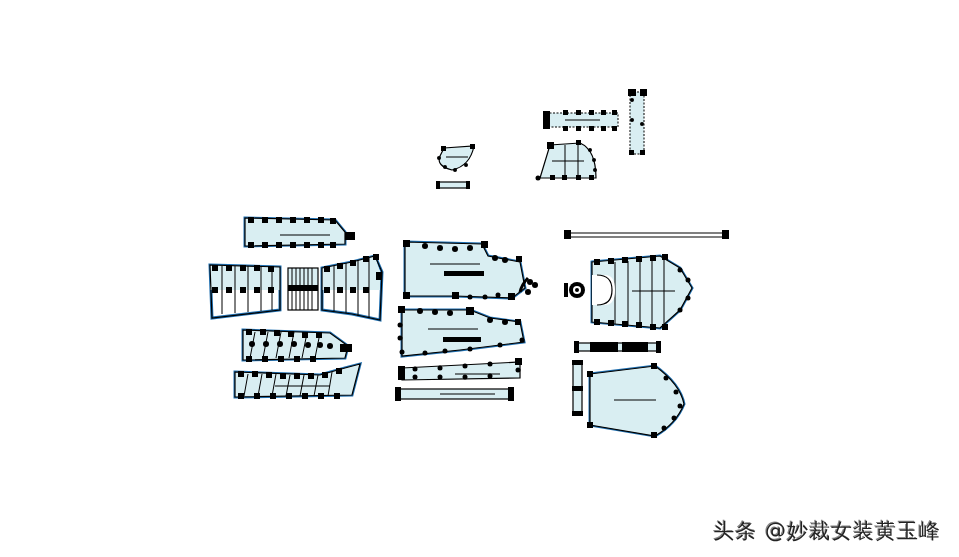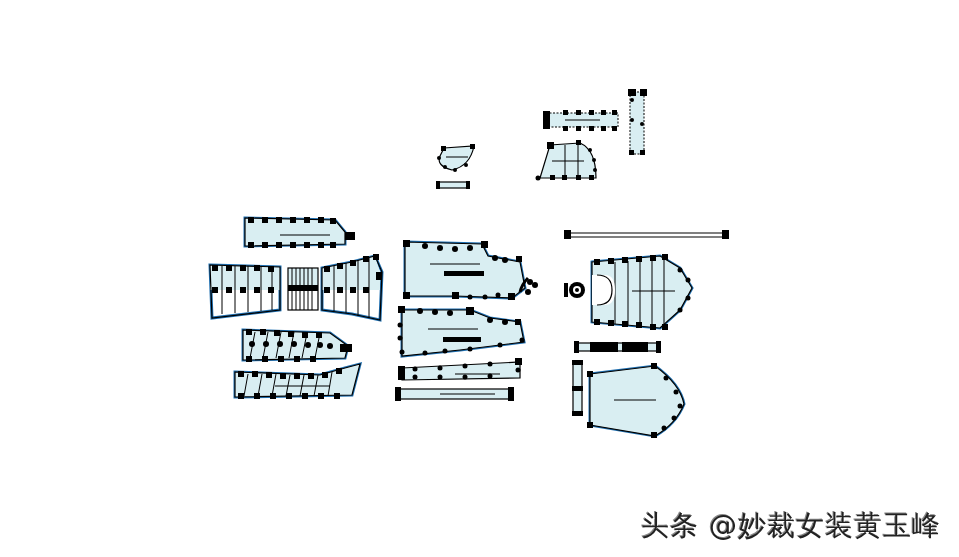--- a/index.html
+++ b/index.html
@@ -4,21 +4,21 @@
 <style>
   html,body{margin:0;padding:0;background:#ffffff;}
   body{width:959px;height:557px;position:relative;overflow:hidden;font-family:"DejaVu Sans",sans-serif;}
   #canvas{position:absolute;left:0;top:0;width:959px;height:557px;}
   .piece-fill{fill:#d9eef2;}
   .piece-outline{fill:none;stroke:#1f6fb0;stroke-width:3;}
   .piece-edge{fill:none;stroke:#000;stroke-width:1.2;}
   .seam{fill:none;stroke:#000;stroke-width:1;stroke-dasharray:2 1.5;}
   .grain{stroke:#000;stroke-width:1;}
   .notch{fill:#000;}
-  .watermark{position:absolute;right:18px;bottom:12px;font-size:28px;color:#222;letter-spacing:1px;
+  .watermark{position:absolute;right:18px;bottom:12px;font-size:21px;color:#222;letter-spacing:1px;
     text-shadow:1px 1px 0 #fff,-1px -1px 0 #888;font-family:"DejaVu Sans",sans-serif;margin-left:28px;}
 </style>
 </head>
 <body>
 
 <svg id="canvas" viewBox="0 0 959 557" xmlns="http://www.w3.org/2000/svg">
 
   <g>
     <path class="piece-fill" d="M444,148 L474,146 Q470,166 452,170 Q436,166 440,156 Z"></path>
     <path class="piece-edge" d="M444,148 L474,146 Q470,166 452,170 Q436,166 440,156 Z"></path>

